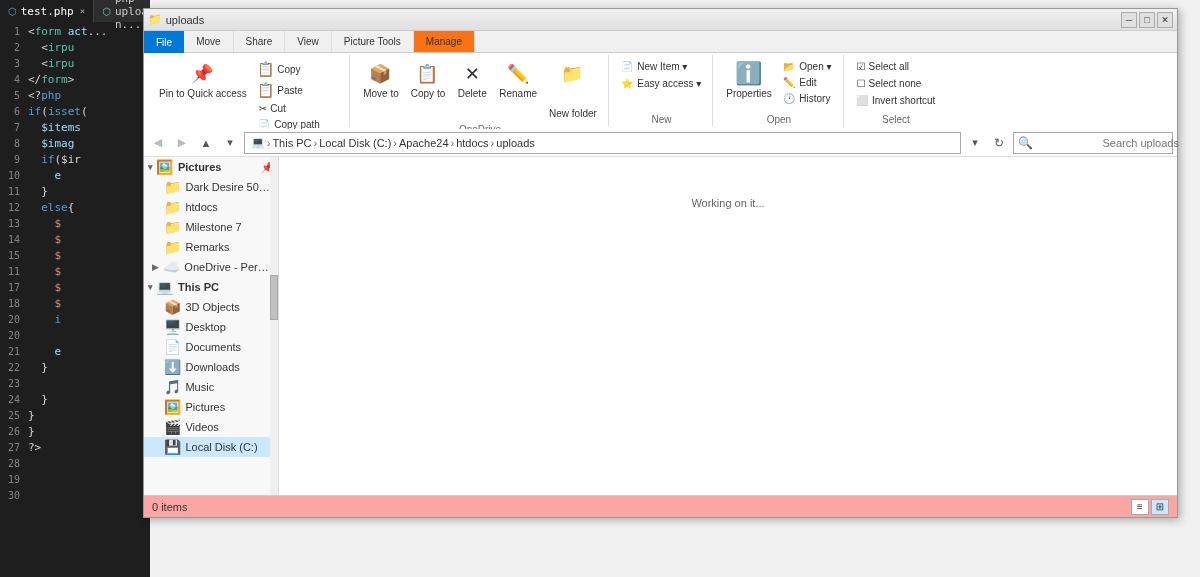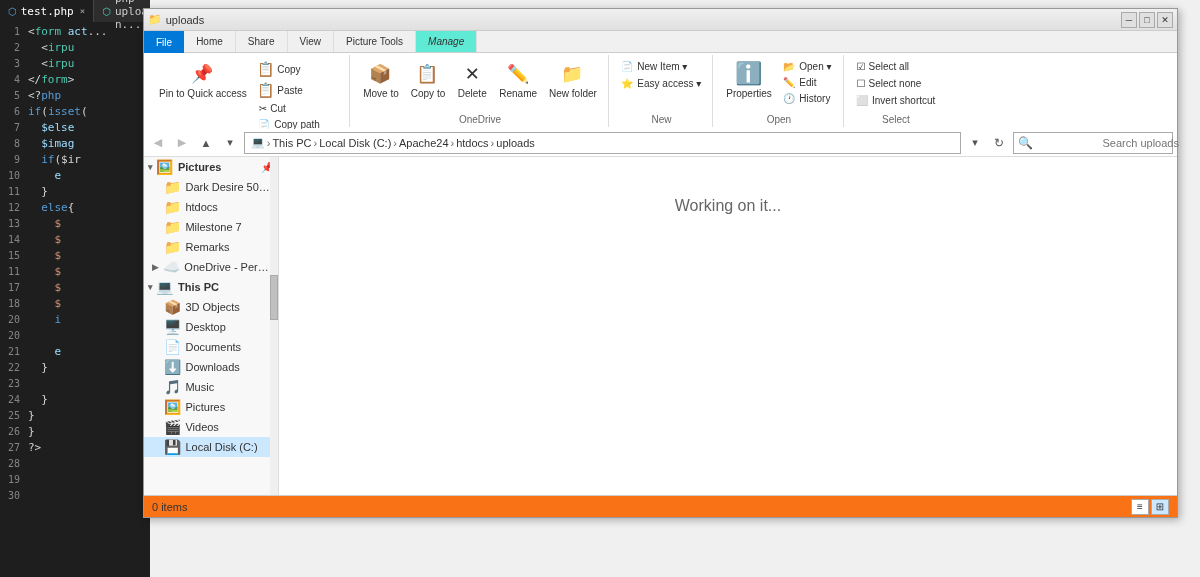--- a/index.html
+++ b/index.html
@@ -129,23 +129,22 @@
       align-items: center;
     }
     .ribbon-tab.active {
       background: #fff;
       border-bottom: 2px solid #fff;
       color: #000;
       margin-bottom: -1px;
       border-top: 2px solid #0078d7;
     }
     .ribbon-tab.manage-active {
-      background: #5eead4;
-      color: #333;
-      font-style: italic;
+      background: #f97316;
+      color: #333;
     }
     .ribbon-content {
       display: flex;
       padding: 2px 4px;
       gap: 2px;
       height: 76px;
       align-items: stretch;
     }
     .ribbon-group {
       display: flex;
@@ -307,27 +306,27 @@
       display: flex;
       flex-direction: column;
       align-items: center;
       justify-content: flex-start;
       padding-top: 40px;
       background: #fff;
       position: relative;
     }
     .working-text {
       color: #666;
-      font-size: 16px;
+      font-size: 11px;
     }
 
     
     .status-bar {
       height: 22px;
-      background: #f97316;
+      background: #fca5a5;
       border-top: 1px solid #ccc;
       display: flex;
       align-items: center;
       padding: 0 8px;
       font-size: 11px;
       color: #333;
       justify-content: space-between;
     }
     .status-view-btns {
       display: flex;
@@ -394,21 +393,21 @@
         <div>19</div>
         <div>30</div>
     </div>
     <div class="code-content">
       <span class="code-line"><span class="punct">&lt;</span><span class="tag">form</span> <span class="attr">act</span><span class="punct">...</span></span>
       <span class="code-line">&nbsp;&nbsp;<span class="punct">&lt;</span><span class="tag">irpu</span></span>
       <span class="code-line">&nbsp;&nbsp;<span class="punct">&lt;</span><span class="tag">irpu</span></span>
       <span class="code-line"><span class="punct">&lt;/</span><span class="tag">form</span><span class="punct">&gt;</span></span>
       <span class="code-line"><span class="punct">&lt;?</span><span class="kw">php</span></span>
       <span class="code-line"><span class="kw">if</span><span class="punct">(</span><span class="kw">isset</span><span class="punct">(</span></span>
-      <span class="code-line">&nbsp;&nbsp;<span class="attr">$else</span></span>
+      <span class="code-line">&nbsp;&nbsp;<span class="attr">$items</span></span>
       <span class="code-line">&nbsp;&nbsp;<span class="attr">$imag</span></span>
       <span class="code-line">&nbsp;&nbsp;<span class="kw">if</span><span class="punct">($ir</span></span>
       <span class="code-line">&nbsp;&nbsp;&nbsp;&nbsp;<span class="attr">e</span></span>
       <span class="code-line">&nbsp;&nbsp;<span class="punct">}</span></span>
       <span class="code-line">&nbsp;&nbsp;<span class="kw">else</span><span class="punct">{</span></span>
       <span class="code-line">&nbsp;&nbsp;&nbsp;&nbsp;<span style="color:#ce9178">$</span></span>
       <span class="code-line">&nbsp;&nbsp;&nbsp;&nbsp;<span style="color:#ce9178">$</span></span>
       <span class="code-line">&nbsp;&nbsp;&nbsp;&nbsp;<span style="color:#ce9178">$</span></span>
       <span class="code-line">&nbsp;&nbsp;&nbsp;&nbsp;<span style="color:#ce9178">$</span></span>
       <span class="code-line">&nbsp;&nbsp;&nbsp;&nbsp;<span style="color:#ce9178">$</span></span>
@@ -441,21 +440,21 @@
       <div class="title-btn">□</div>
       <div class="title-btn" style="background:#e0e0e0;">✕</div>
     </div>
   </div>
 
   <div class="ribbon-tabs">
     <div class="ribbon-tab active" style="background:#0078d7; color:white; border:none;">
       <span>File</span>
     </div>
     <div class="ribbon-tab">
-      <span>Home</span>
+      <span>Move</span>
     </div>
     <div class="ribbon-tab">
       <span>Share</span>
     </div>
     <div class="ribbon-tab">
       <span>View</span>
     </div>
     <div class="ribbon-tab">
       <span>Picture Tools</span>
     </div>
@@ -514,21 +513,21 @@
         <div class="ribbon-btn">
           <div class="ribbon-btn-icon">✕</div>
           <span>Delete</span>
         </div>
         <div class="ribbon-btn">
           <div class="ribbon-btn-icon">✏️</div>
           <span>Rename</span>
         </div>
         <div class="ribbon-btn">
           <div class="ribbon-btn-icon">📁</div>
-          <span style="font-size:10px; text-align:center;">New
+          <span style="font-size:10px; text-align:center;margin-top:20px;">New
 folder</span>
         </div>
       </div>
       <div class="ribbon-group-label">OneDrive</div>
     </div>
 
     <div class="ribbon-group">
       <div class="ribbon-group-items" style="flex-direction:column; gap:2px;">
         <div class="ribbon-btn-sm">
           <span>📄</span>

